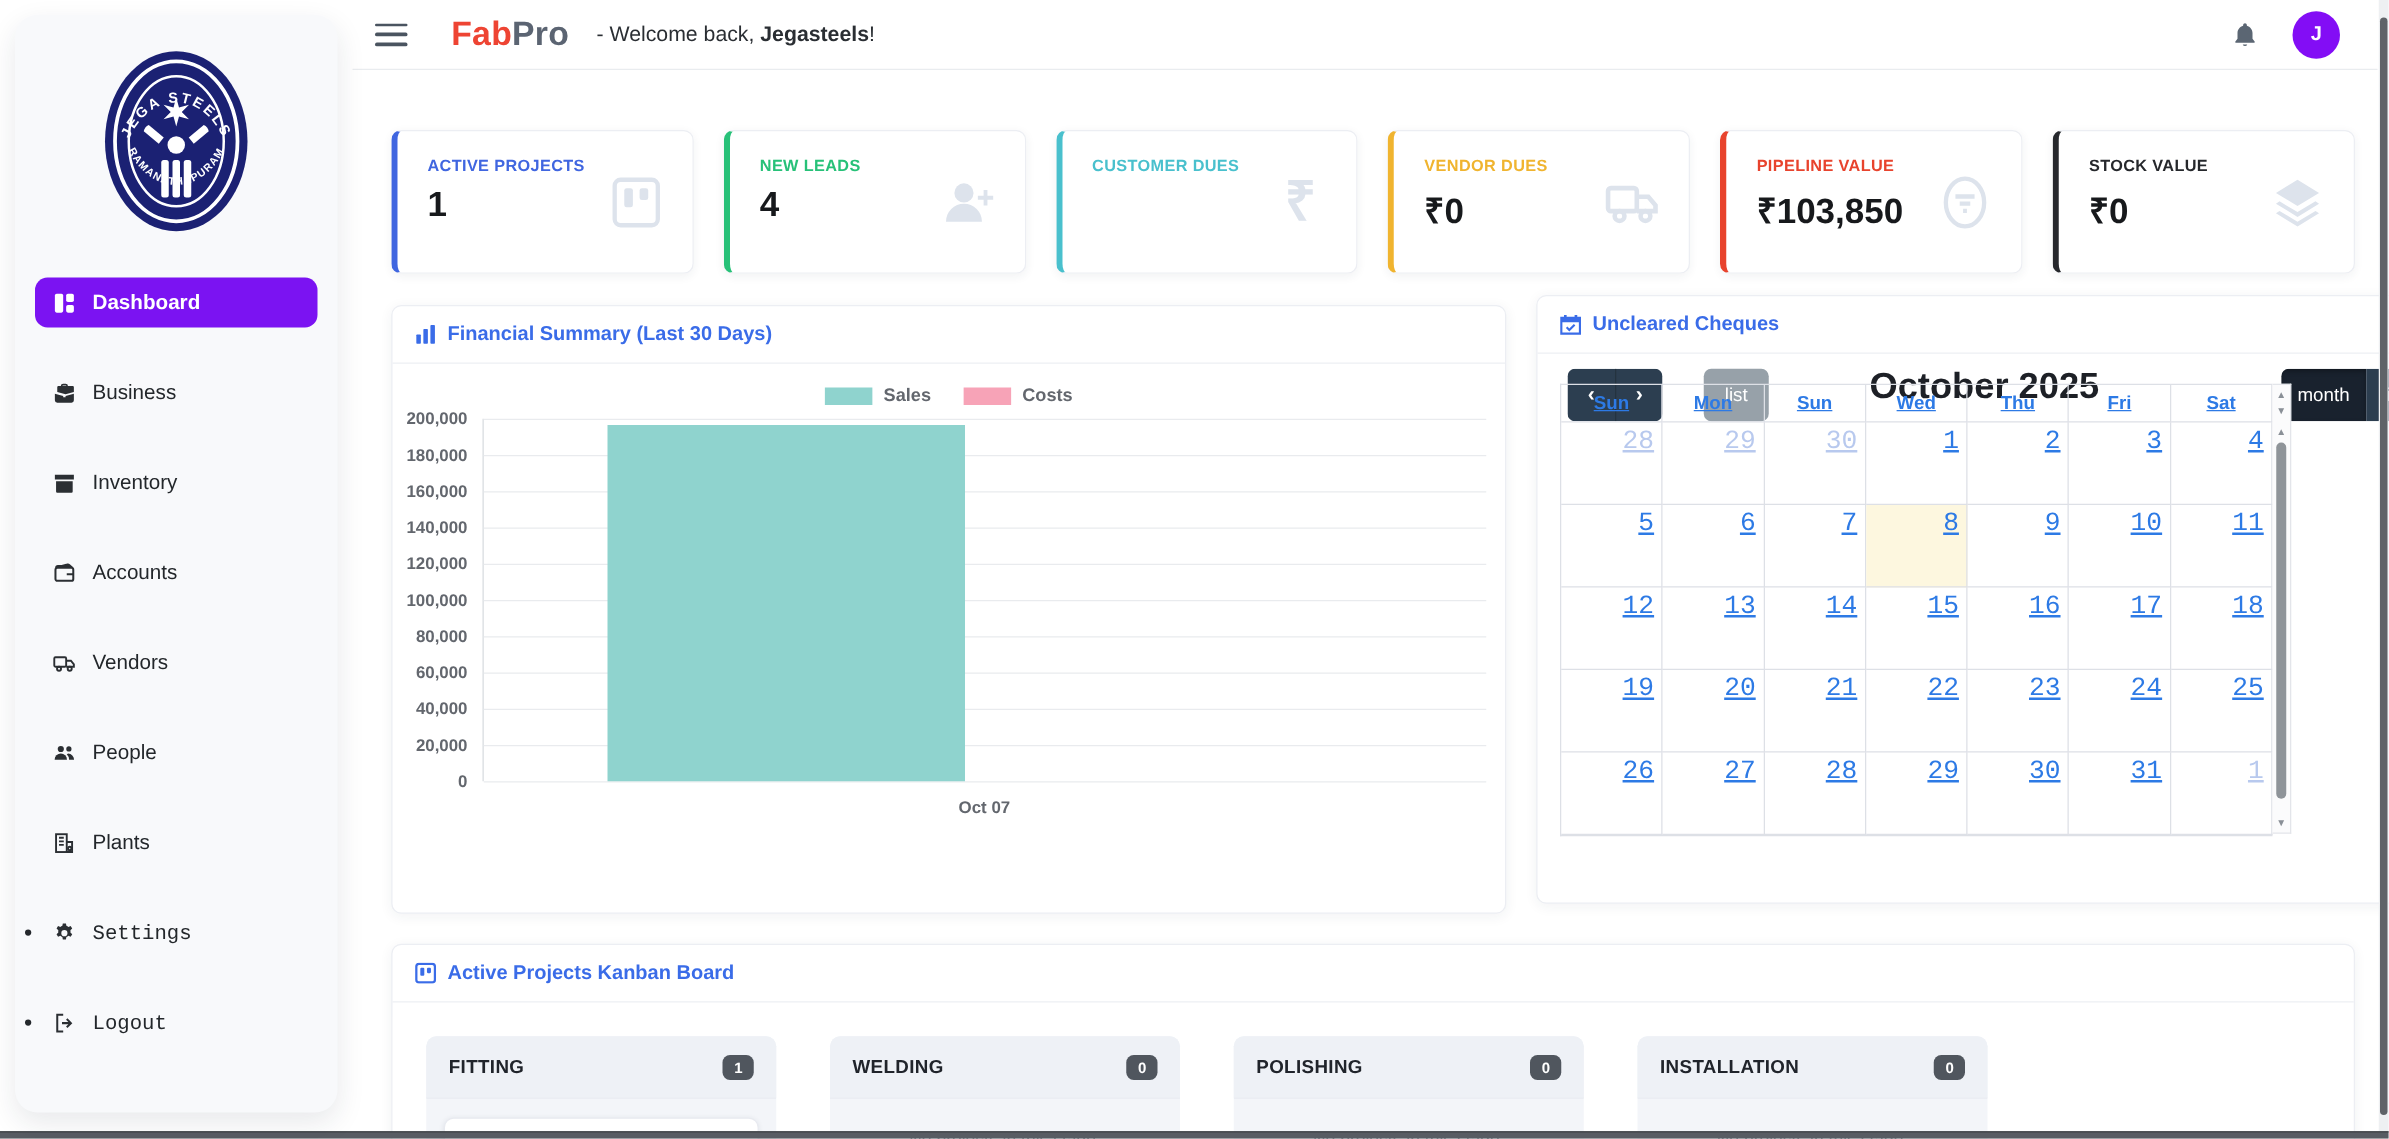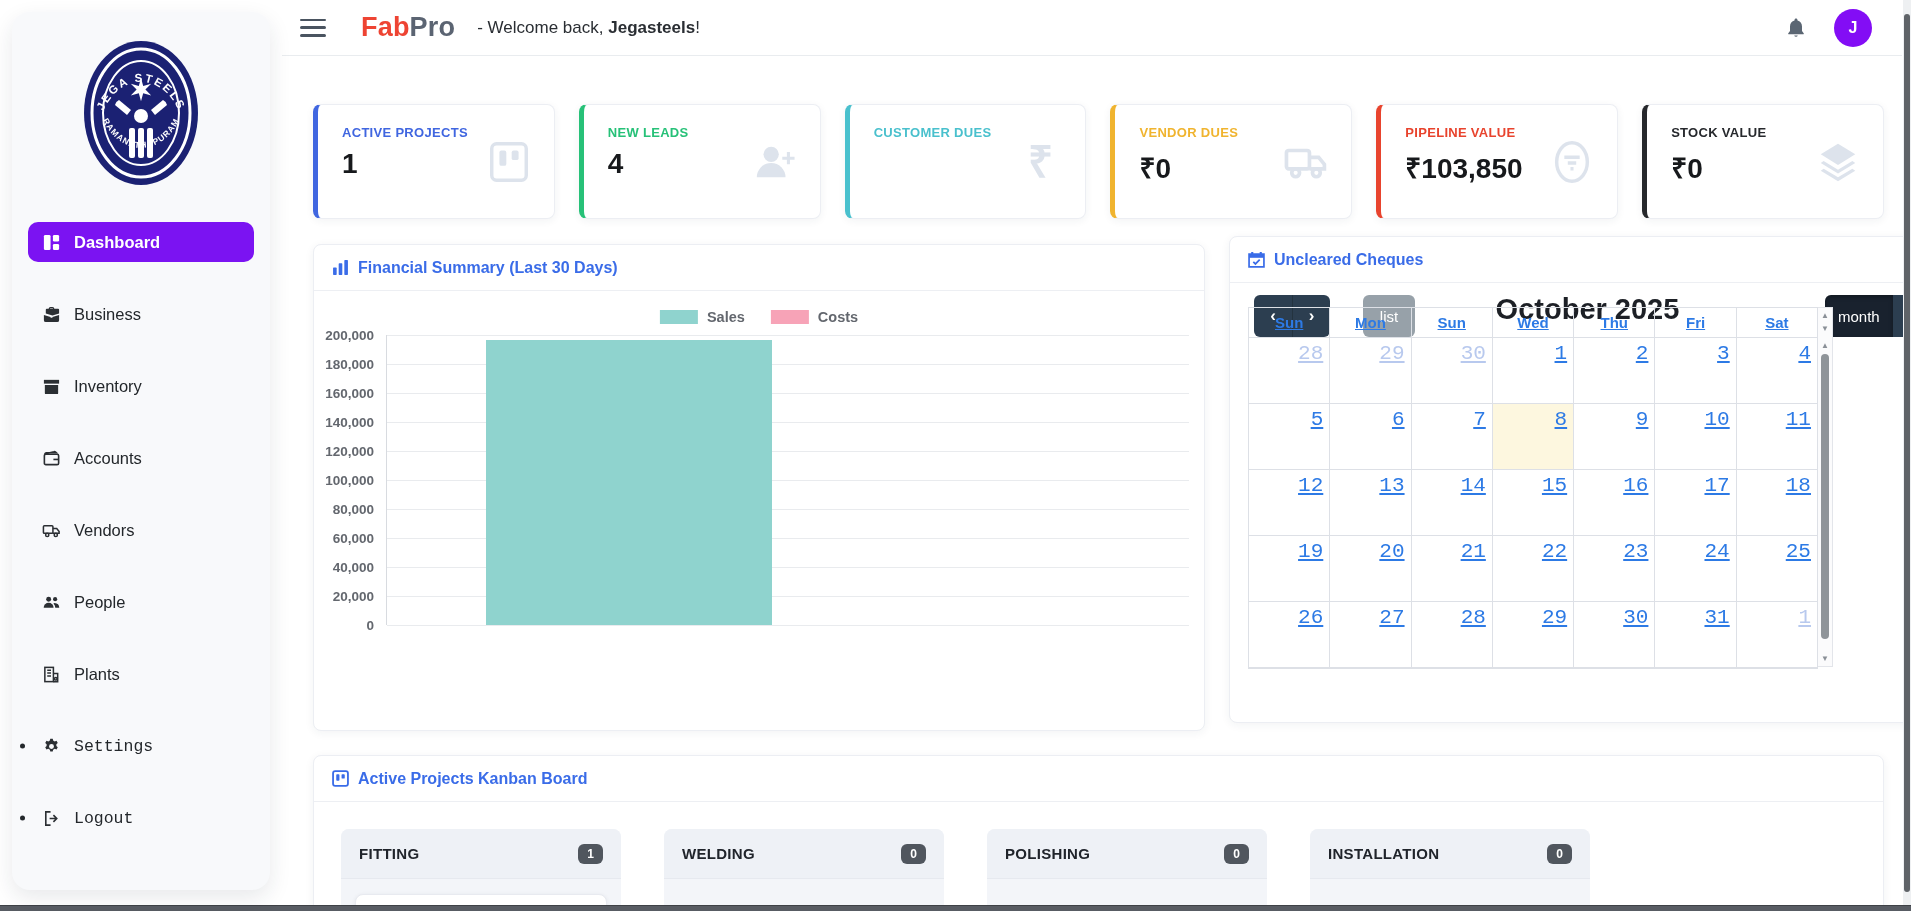--- a/index.html
+++ b/index.html
@@ -381,20 +381,21 @@
           <div class="gridline" style="top: 87px;"></div>
           <div class="gridline" style="top: 116px;"></div>
           <div class="gridline" style="top: 145px;"></div>
           <div class="gridline" style="top: 174px;"></div>
           <div class="gridline" style="top: 203px;"></div>
           <div class="gridline" style="top: 232px;"></div>
           <div class="gridline" style="top: 261px;"></div>
           <div class="gridline" style="top: 290px;"></div>
           <div class="bar" style="left: 12.3%; width: 35.7%; height: 98.175%; background: rgb(143, 211, 206);"></div>
         </div>
+        <div class="xlabel">Oct 07</div>
       </div>
   </section>
 
   <section class="card cal-card">
     <div class="card-head">
       <span class="ic">
         <svg viewBox="0 0 16 16" fill="currentColor">
             <path d="M3 1h2v2H3zM11 1h2v2h-2z"></path>
             <path d="M1 3h14v12H1z" fill="none" stroke="currentColor" stroke-width="1.6"></path>
             <rect x="1" y="3" width="14" height="3.4"></rect>

